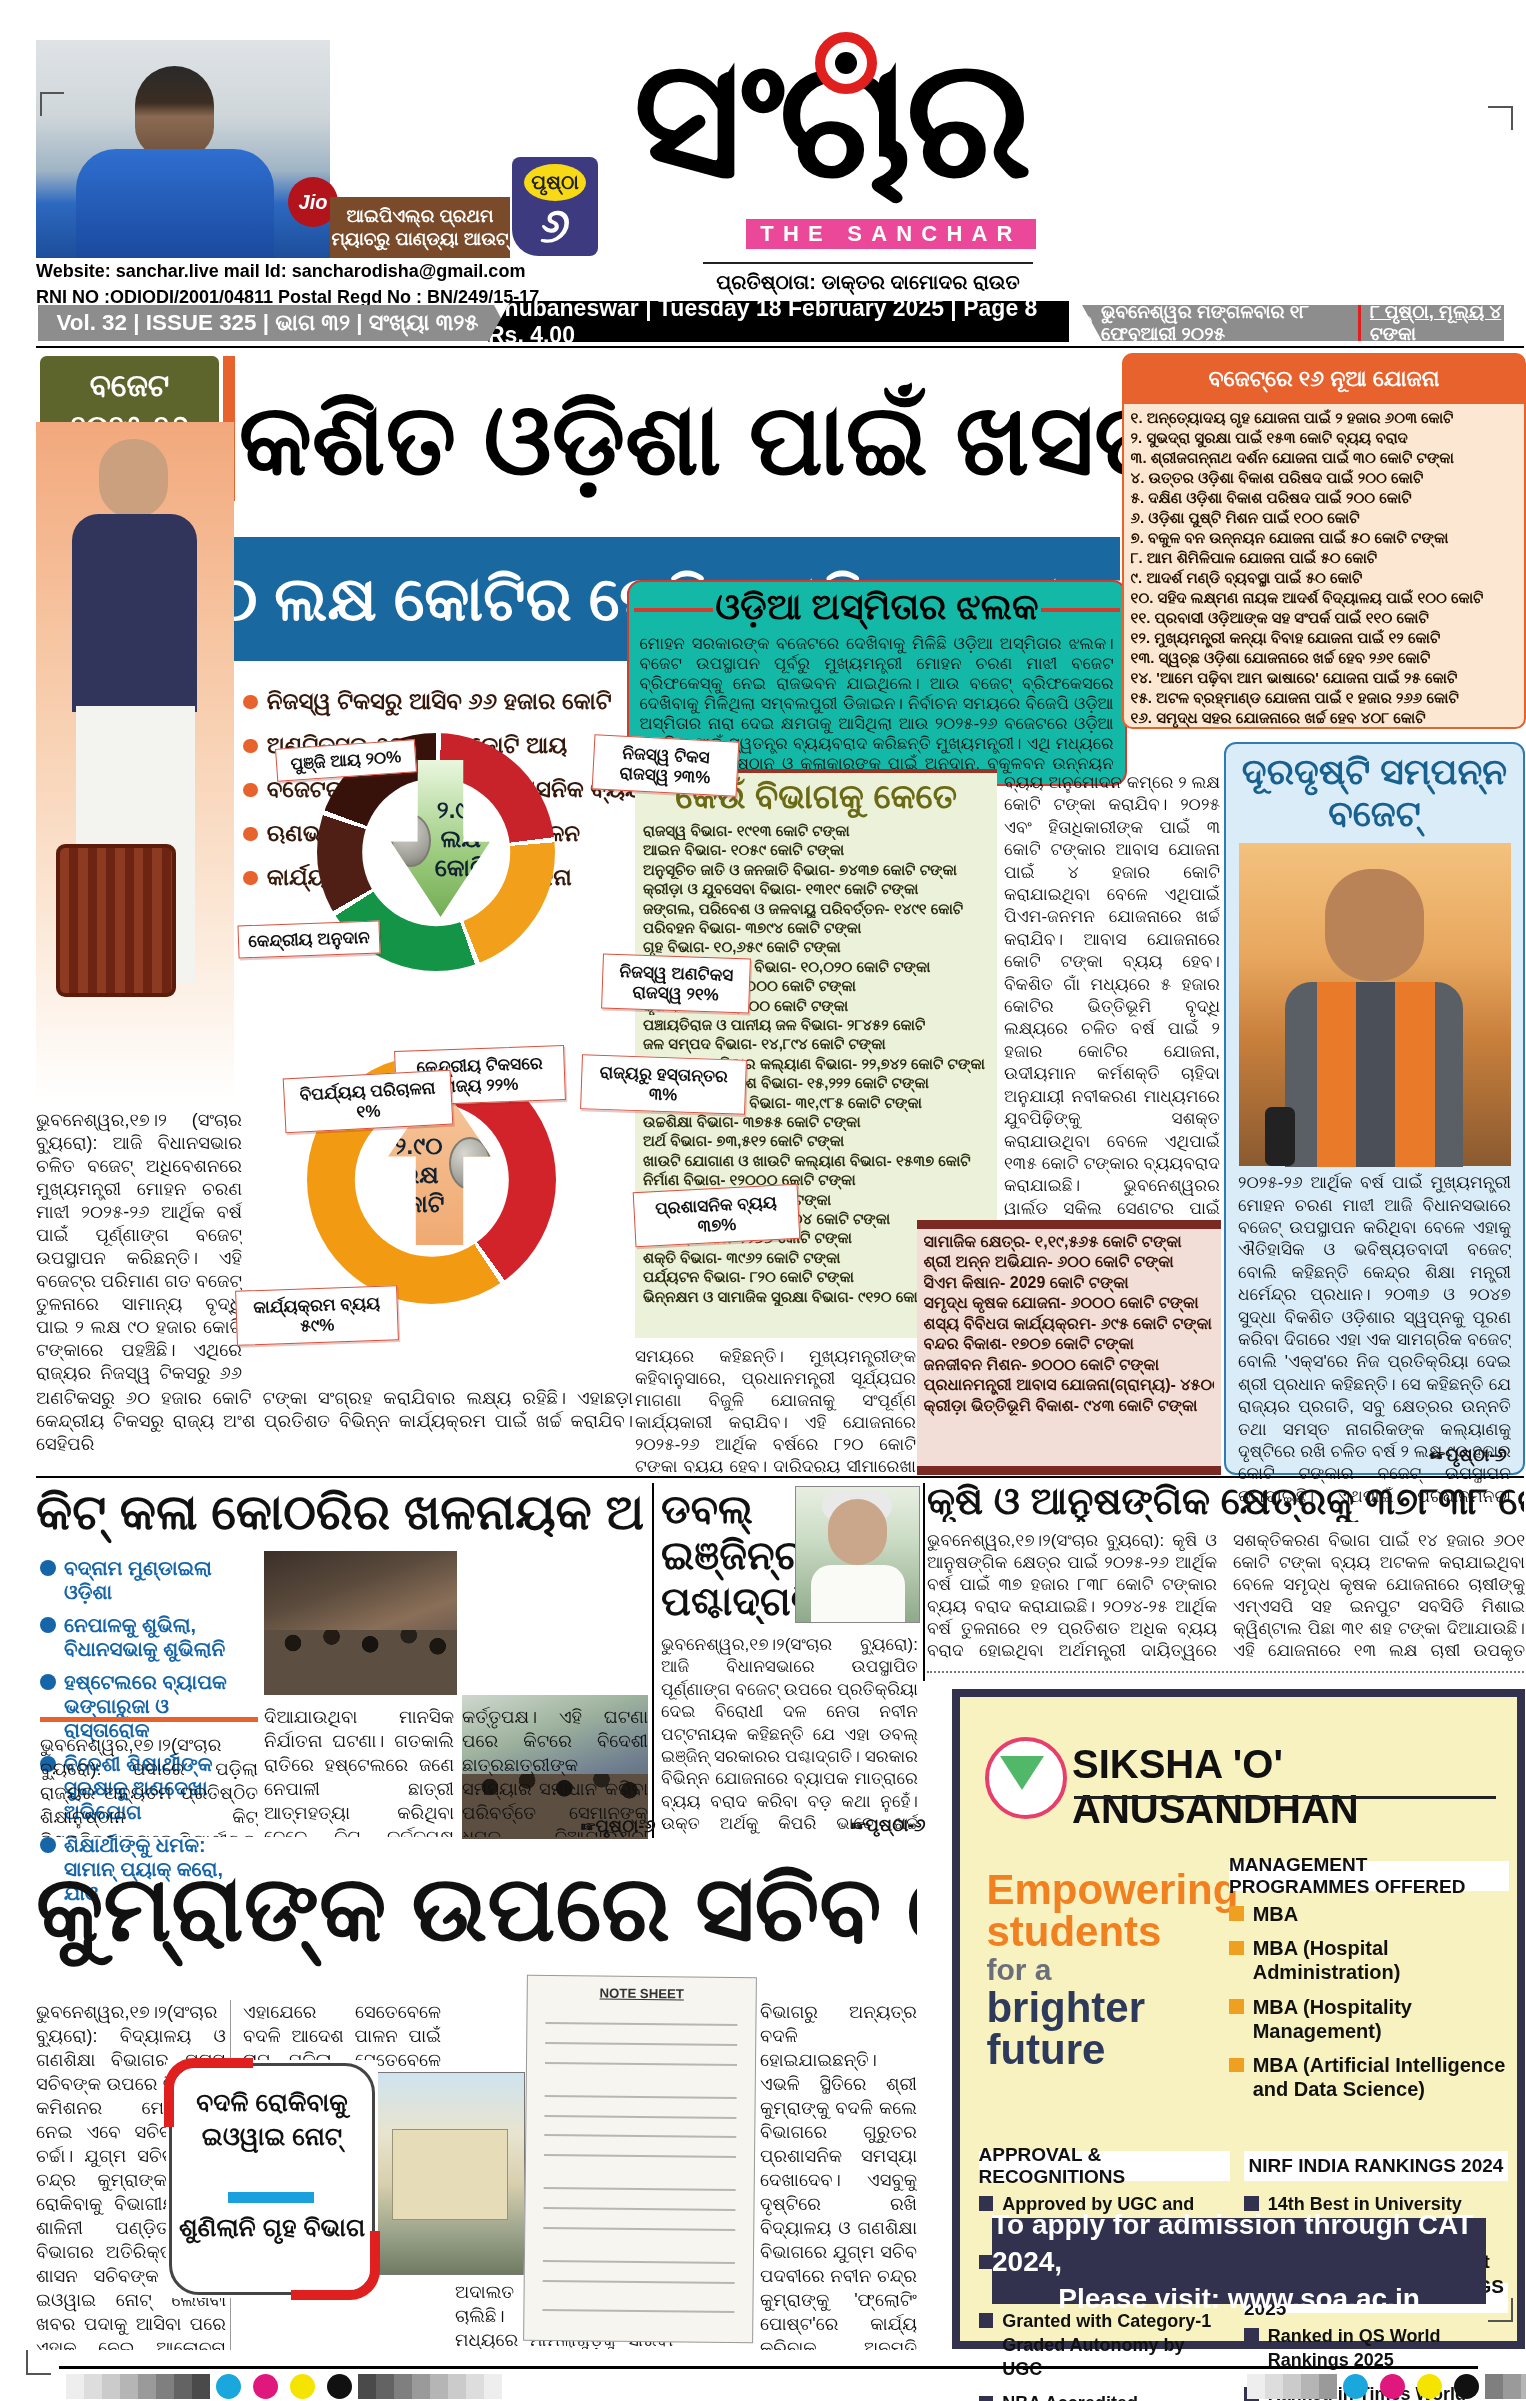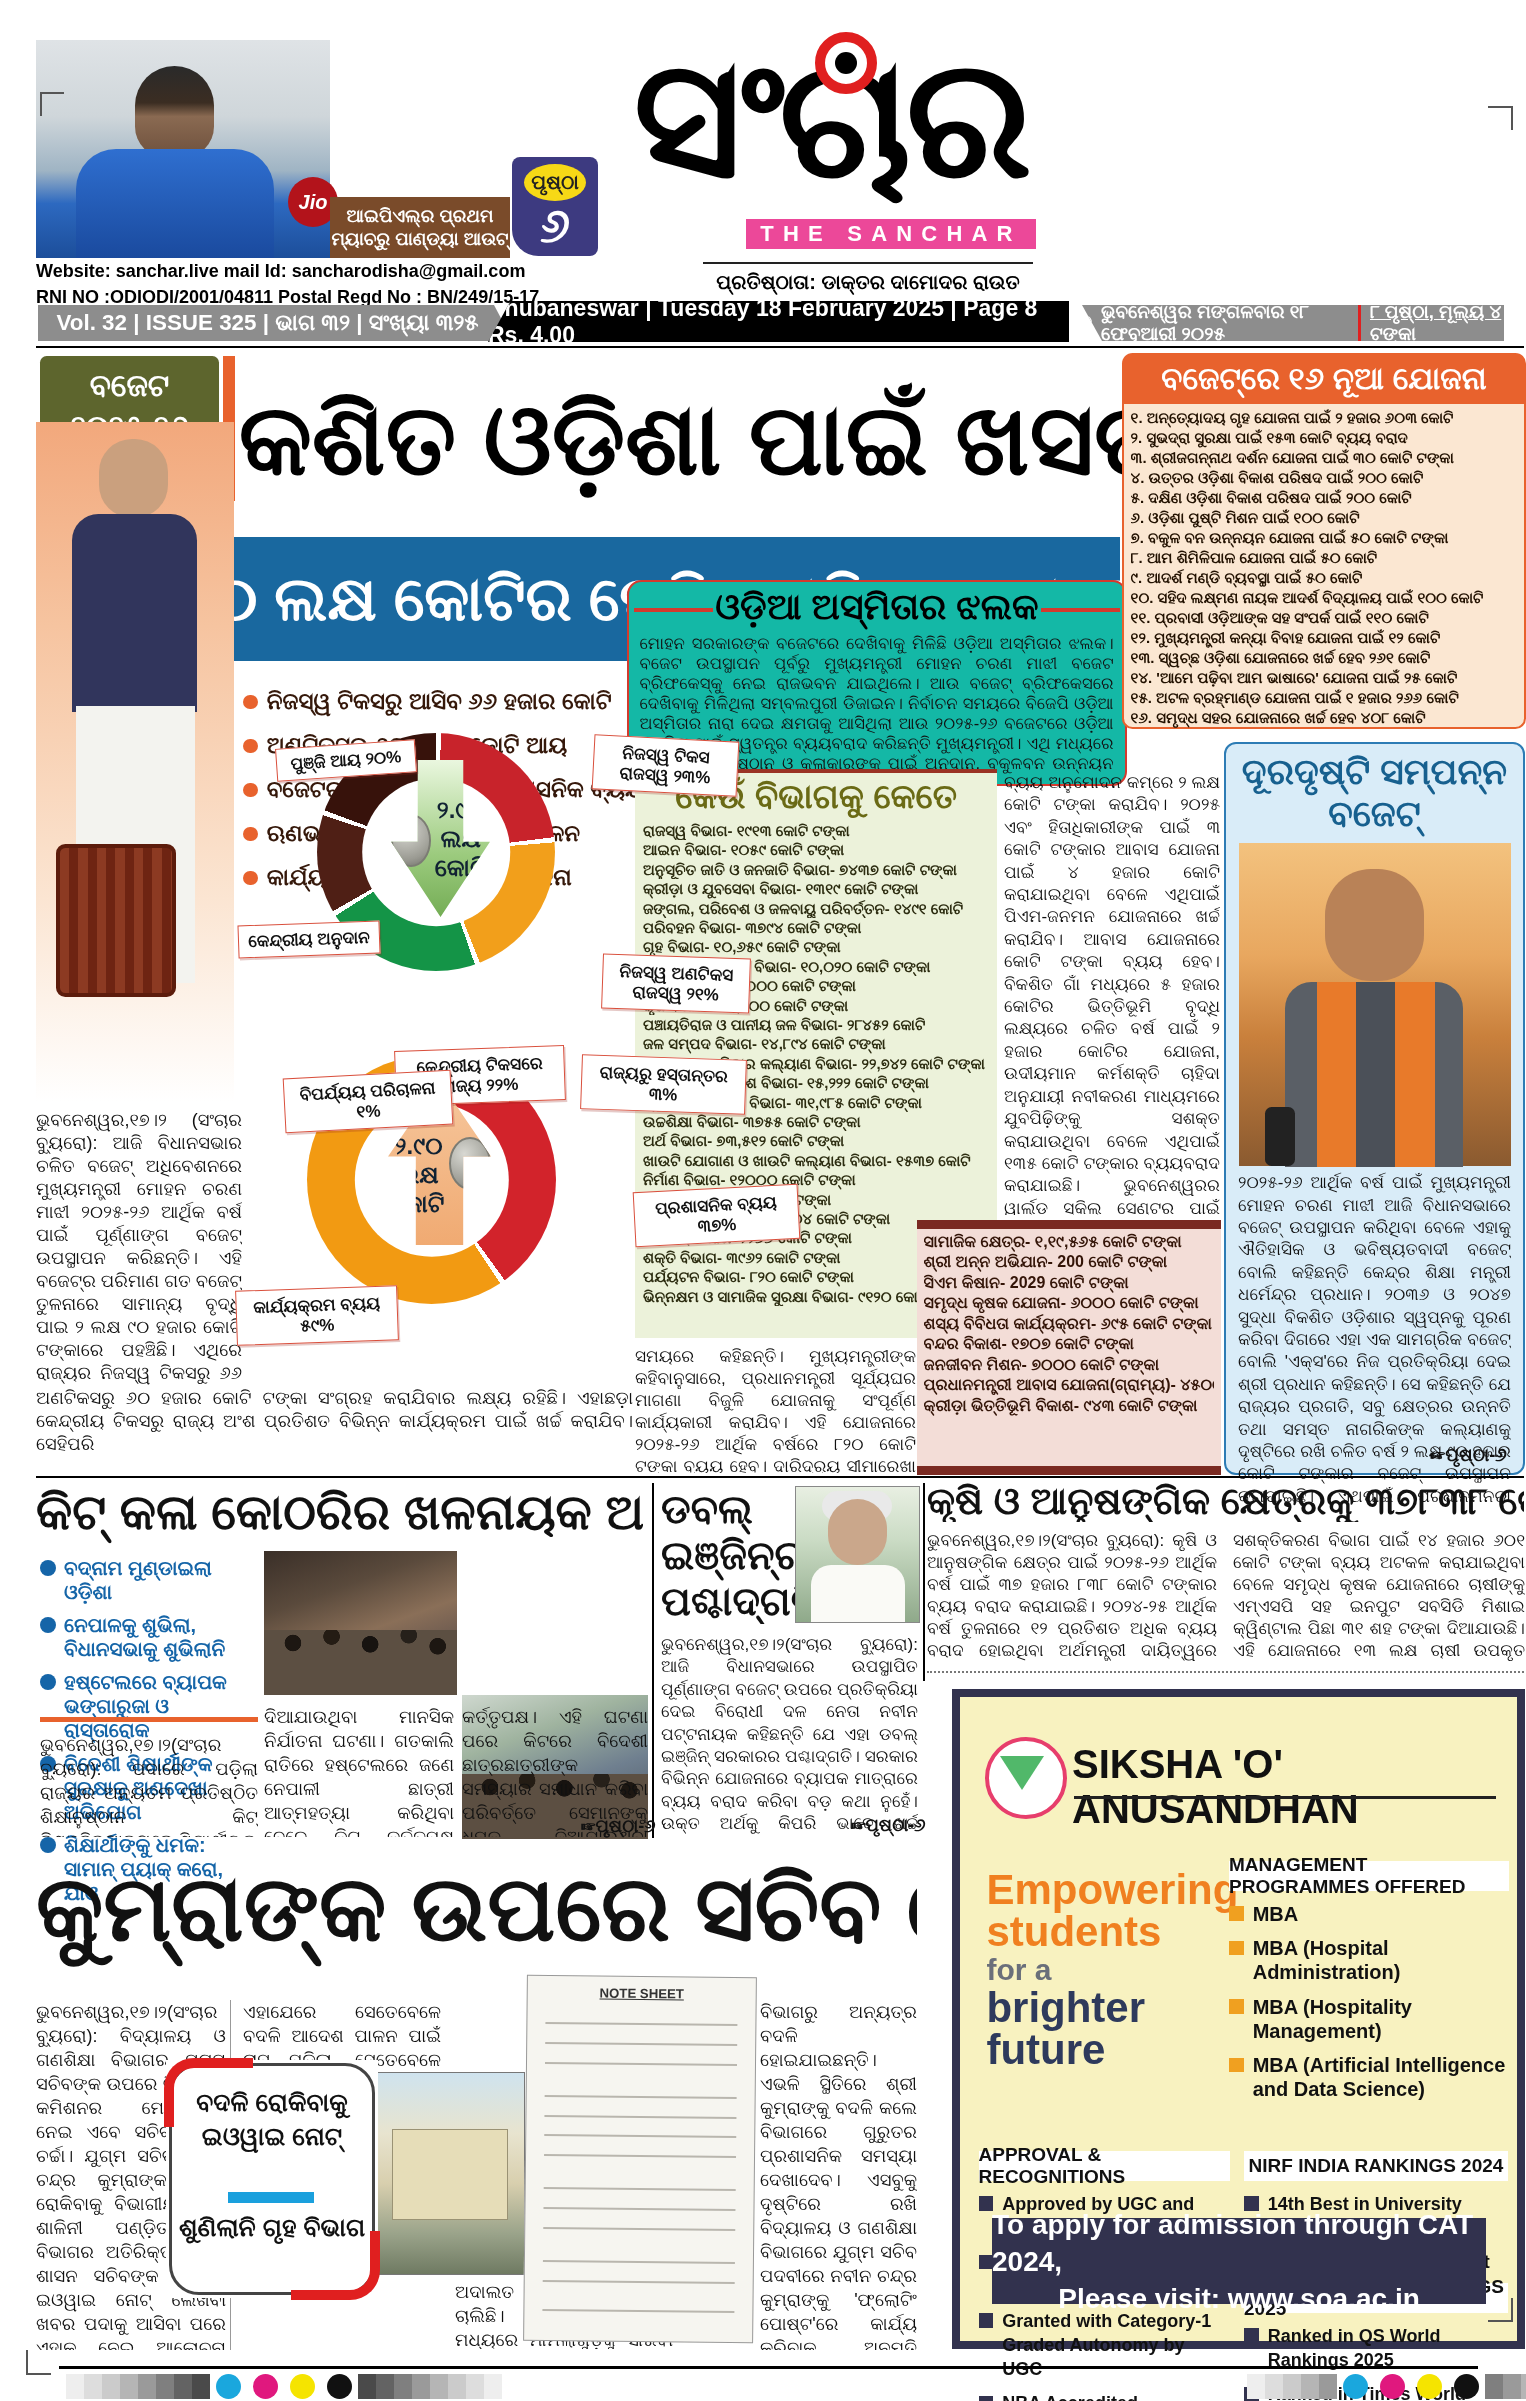--- a/index.html
+++ b/index.html
@@ -62,21 +62,21 @@
      background-image:repeating-linear-gradient(90deg,#8c3a22 0 9.2px,#6e2412 9.2px 18.5px);border:4px solid #5c1c0c;}
   .bul-list{left:243px;top:688px;width:429px;}
   .bul-list .it{display:flex;align-items:flex-start;margin-bottom:17px;font-size:23px;font-weight:bold;color:#35180a;}
   .bul-list .dot{width:14.5px;height:14.5px;border-radius:50%;background:#e8622d;margin:6.6px 9.2px 0 0;flex:0 0 14.5px;}
   .asmita{left:627px;top:580px;width:496px;height:202px;border:2.6px solid #d43a2e;border-radius:14.5px;background:#14b8a6;}
   .asmita .ttl{position:absolute;left:0;top:4px;width:100%;text-align:center;font-size:36px;font-weight:bold;color:#000;}
   .asmita .ttl:before,.asmita .ttl:after{content:"";position:absolute;top:22.4px;width:79px;height:3.3px;background:#d43a2e;}
   .asmita .ttl:before{left:5.3px;} .asmita .ttl:after{right:5.3px;}
   .asmita .bd{position:absolute;left:10.6px;top:51px;width:474px;height:141px;font-size:16.5px;line-height:20px;}
   .schemes{left:1122px;top:353px;width:404px;height:384px;}
-  .schemes .hd{height:51px;background:#e8622d;border-radius:10.6px 10.6px 0 0;color:#fff;font-size:31px;font-weight:bold;
+  .schemes .hd{height:51px;background:#e8622d;border-radius:10.6px 10.6px 0 0;color:#fff;font-size:22px;font-weight:bold;
      display:flex;align-items:center;justify-content:center;}
   .schemes .bd{height:325px;background:#fbe7d2;border:2px solid #e8622d;border-top:none;border-radius:0 0 10.6px 10.6px;
      padding:4px 6.6px;box-sizing:border-box;}
   .schemes .bd .row{font-size:15px;font-weight:bold;line-height:20px;color:#221100;white-space:nowrap;overflow:hidden;}
   
   .donut{border-radius:50%;}
   .donut .hole{position:absolute;left:50%;top:50%;transform:translate(-50%,-50%);width:62%;height:62%;background:#fff;border-radius:50%;}
   .ribbon{background:#fff;border:1.3px solid #d94f3c;box-shadow:1.3px 2px 0 rgba(150,40,30,.25);
      font-size:17px;font-weight:bold;color:#111;display:flex;align-items:center;justify-content:center;text-align:center;line-height:20px;z-index:6;padding:1.3px 4px;box-sizing:border-box;}
   .arrow{z-index:5;display:flex;flex-direction:row;align-items:center;}
@@ -347,21 +347,21 @@
         <div class="row">ଭିନ୍ନକ୍ଷମ ଓ ସାମାଜିକ ସୁରକ୍ଷା ବିଭାଗ- ୯୧୨୦ କୋଟି ଟଙ୍କା</div>
       </div>
   </div>
   <div class="abs belowdep just hid">ସମୟରେ କହିଛନ୍ତି। ମୁଖ୍ୟମନ୍ତ୍ରୀଙ୍କ କହିବାନୁସାରେ, ପ୍ରଧାନମନ୍ତ୍ରୀ ସୂର୍ଯ୍ୟଘର ମାଗଣା ବିଜୁଳି ଯୋଜନାକୁ ସଂପୂର୍ଣ୍ଣ କାର୍ଯ୍ୟକାରୀ କରାଯିବ। ଏହି ଯୋଜନାରେ ୨୦୨୫-୨୬ ଆର୍ଥିକ ବର୍ଷରେ ୮୨୦ କୋଟି ଟଙ୍କା ବ୍ୟୟ ହେବ। ଦାରିଦ୍ର୍ୟ ସୀମାରେଖା ତଳେ ରହୁଥିବା ଗରିବ ପରିବାରକୁ ପକ୍କା ଘର ଯୋଗାଇଦେବା ଲକ୍ଷ୍ୟରେ ଅନ୍ତ୍ୟୋଦୟ ଗୃହ ଯୋଜନା ନାମରେ ଏକ ନୂତନ ଯୋଜନା ଆରମ୍ଭ କରାଯାଇଛି। ଏଥିପାଇଁ ମୋଟ</div>
   <div class="abs midcol just hid">ବ୍ୟୟ ଅନୁମୋଦନ କମ୍‌ରେ ୨ ଲକ୍ଷ କୋଟି ଟଙ୍କା କରାଯିବ। ୨୦୨୫ ଏବଂ ହିତାଧିକାରୀଙ୍କ ପାଇଁ ୩ କୋଟି ଟଙ୍କାର ଆବାସ ଯୋଜନା ପାଇଁ ୪ ହଜାର କୋଟି କରାଯାଇଥିବା ବେଳେ ଏଥିପାଇଁ ପିଏମ-ଜନମନ ଯୋଜନାରେ ଖର୍ଚ୍ଚ କରାଯିବ। ଆବାସ ଯୋଜନାରେ କୋଟି ଟଙ୍କା ବ୍ୟୟ ହେବ। ବିକଶିତ ଗାଁ ମଧ୍ୟରେ ୫ ହଜାର କୋଟିର ଭିତ୍ତିଭୂମି ବୃଦ୍ଧି ଲକ୍ଷ୍ୟରେ ଚଳିତ ବର୍ଷ ପାଇଁ ୨ ହଜାର କୋଟିର ଯୋଜନା, ଉଦୀୟମାନ କର୍ମଶକ୍ତି ଚାହିଦା ଅନୁଯାୟୀ ନବୀକରଣ ମାଧ୍ୟମରେ ଯୁବପିଢ଼ିଙ୍କୁ ସଶକ୍ତ କରାଯାଉଥିବା ବେଳେ ଏଥିପାଇଁ ୧୩୫ କୋଟି ଟଙ୍କାର ବ୍ୟୟବରାଦ କରାଯାଇଛି। ଭୁବନେଶ୍ୱରର ୱାର୍ଲ୍ଡ ସ୍କିଲ୍ ସେଣ୍ଟର ପାଇଁ ୧୨୩ କୋଟି ଟଙ୍କା ଖର୍ଚ୍ଚ କରାଯିବ, ଯାହା ଦକ୍ଷତା ତାଲିମକୁ ବୃଦ୍ଧି କରିବା ସହ ଅନ୍ତର୍ଜାତୀୟ ପ୍ରମାଣପତ୍ର  ☞ପୃଷ୍ଠା-୬</div>
 
   <div class="abs alloc hid">
     <div>
 
     <div class="row">ସାମାଜିକ କ୍ଷେତ୍ର- ୧,୧୯,୫୬୫ କୋଟି ଟଙ୍କା</div>
-        <div class="row">ଶ୍ରୀ ଅନ୍ନ ଅଭିଯାନ- 200 କୋଟି ଟଙ୍କା</div>
+        <div class="row">ଶ୍ରୀ ଅନ୍ନ ଅଭିଯାନ- ୬୦୦ କୋଟି ଟଙ୍କା</div>
         <div class="row">ସିଏମ କିଷାନ- 2029 କୋଟି ଟଙ୍କା</div>
         <div class="row">ସମୃଦ୍ଧ କୃଷକ ଯୋଜନା- ୬୦୦୦ କୋଟି ଟଙ୍କା</div>
         <div class="row">ଶସ୍ୟ ବିବିଧତା କାର୍ଯ୍ୟକ୍ରମ- ୬୯୫ କୋଟି ଟଙ୍କା</div>
         <div class="row">ବନ୍ଦର ବିକାଶ- ୧୭୦୭ କୋଟି ଟଙ୍କା</div>
         <div class="row">ଜନଜୀବନ ମିଶନ- ୭୦୦୦ କୋଟି ଟଙ୍କା</div>
         <div class="row">ପ୍ରଧାନମନ୍ତ୍ରୀ ଆବାସ ଯୋଜନା(ଗ୍ରାମ୍ୟ)- ୪୫୦୦ କୋଟି</div>
         <div class="row">କ୍ରୀଡ଼ା ଭିତ୍ତିଭୂମି ବିକାଶ- ୯୪୩ କୋଟି ଟଙ୍କା</div>
       </div>
   </div>
 

